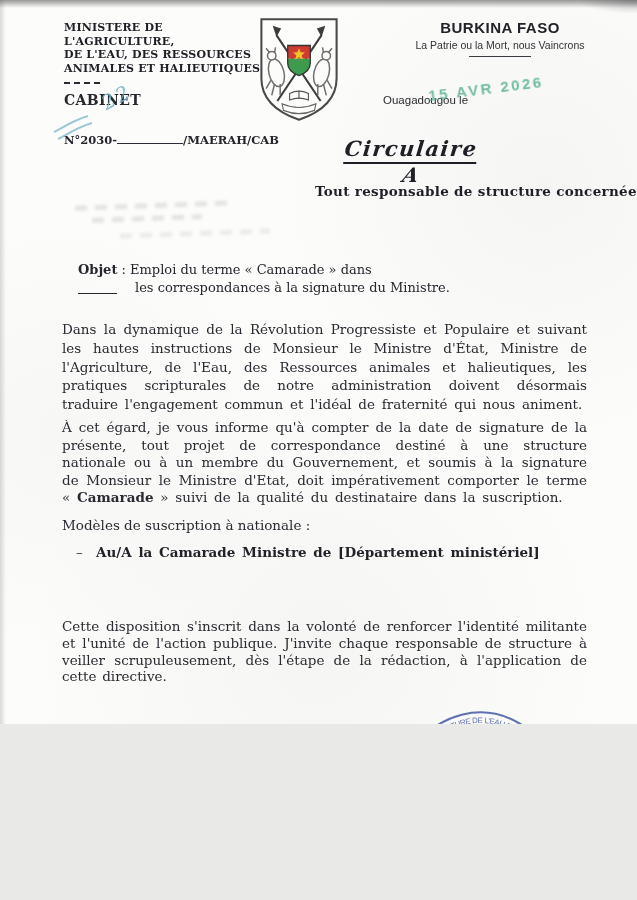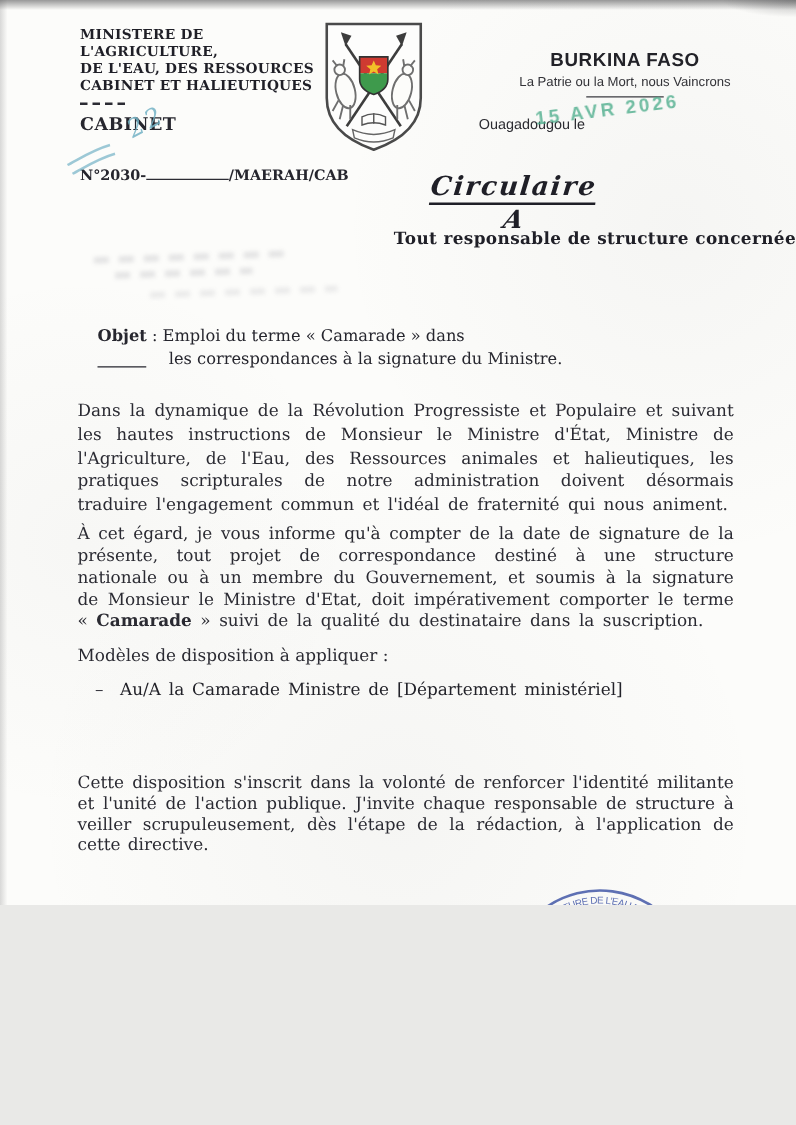--- a/index.html
+++ b/index.html
@@ -29,21 +29,21 @@
   .ref-blank{display:inline-block;width:66px;height:10px;border-bottom:1.5px solid #2b2b33;}
   .hand22{position:absolute;left:101px;top:85px;font-size:20px;font-style:italic;
     color:#74b3c6;transform:rotate(-28deg);letter-spacing:3px;opacity:.85;}
   .scribble{position:absolute;left:50px;top:110px;}
 
   
   .emblem{position:absolute;left:252px;top:14px;}
 
   
   .hdr-right{position:absolute;left:400px;top:19px;width:200px;text-align:center;
-    font-family:"Liberation Sans","DejaVu Sans",sans-serif;margin-top:21px;}
+    font-family:"Liberation Sans","DejaVu Sans",sans-serif;}
   .country{font-size:15px;font-weight:bold;letter-spacing:.5px;color:#222228;}
   .motto{font-size:10.5px;margin-top:3px;color:#333338;}
   .motto-rule{width:62px;border-top:1.5px solid #3a3a40;margin:5px auto 0 auto;}
   .place{position:absolute;left:383px;top:94px;font-size:11.5px;
     font-family:"Liberation Sans","DejaVu Sans",sans-serif;color:#2b2b31;}
   .datestamp{position:absolute;left:428px;top:80px;font-size:15px;font-weight:bold;
     font-family:"Liberation Sans","DejaVu Sans",sans-serif;color:#4fae8d;
     letter-spacing:2.5px;transform:rotate(-7deg);opacity:.8;filter:blur(.3px);white-space:nowrap;}
 
   
@@ -67,21 +67,21 @@
   .objet-label{font-weight:bold;border-bottom:1.6px solid #26262e;padding-bottom:16px;}
   .objet-l2{padding-left:57px;}
 
   
   .para{position:absolute;left:62px;width:525px;font-size:13.5px;text-align:justify;
     color:#2a2a32;}
   .p1{top:320px;line-height:18.8px;word-spacing:2.5px;}
   .p2{top:419px;line-height:17.6px;word-spacing:2.5px;}
   .p2 b{font-weight:bold;}
   .models{position:absolute;left:62px;top:517px;font-size:13.5px;color:#2a2a32;}
-  .bullet{position:absolute;left:96px;width:468px;font-size:13.5px;font-weight:normal;
+  .bullet{position:absolute;left:96px;width:468px;font-size:13.5px;font-weight:bold;
     line-height:17px;color:#222229;text-align:justify;word-spacing:2px;}
   .bullet::before{content:"\2013";position:absolute;left:-20px;font-weight:normal;color:#3a3a42;}
   .b1{top:544px;}
   .b2{top:573px;}
   .p3{top:618px;line-height:16.8px;word-spacing:1.5px;}
 
   
   .sig-fn{position:absolute;left:380px;top:723px;font-size:13px;color:#2a2a32;}
   .sig-strokes{position:absolute;left:328px;top:744px;}
   .stamp{position:absolute;left:396px;top:704px;opacity:.85;}
@@ -93,21 +93,21 @@
 <body>
 
 <div id="page">
   <div class="edge-top"></div>
   <div class="edge-left"></div>
   <div class="edge-corner"></div>
 
   <div class="hdr-left">
     <div class="min-line">MINISTERE DE L'AGRICULTURE,</div>
     <div class="min-line">DE L'EAU, DES RESSOURCES</div>
-    <div class="min-line">CABINET ET HALIEUTIQUES</div>
+    <div class="min-line">ANIMALES ET HALIEUTIQUES</div>
     <div class="hdr-divider"></div>
     <div class="cabinet">CABINET</div>
     <div class="ref-line">
       <span>N°2030-</span><span class="ref-blank"></span><span>/MAERAH/CAB</span>
     </div>
   </div>
   <div class="hand22">22</div>
   <svg class="scribble" width="44" height="34" viewBox="0 0 44 34">
     <g stroke="#74b3c6" stroke-width="2" fill="none" opacity=".7">
       <path d="M4,22 C12,18 24,10 38,6"></path>
@@ -166,21 +166,21 @@
   <div class="smudge s2"></div>
   <div class="smudge s3"></div>
 
   <div class="objet">
     <div><span class="objet-label">Objet</span><span> : Emploi du terme « Camarade » dans</span></div>
     <div class="objet-l2">les correspondances à la signature du Ministre.</div>
   </div>
 
   <div class="para p1">Dans la dynamique de la Révolution Progressiste et Populaire et suivant les hautes instructions de Monsieur le Ministre d'État, Ministre de l'Agriculture, de l'Eau, des Ressources animales et halieutiques, les pratiques scripturales de notre administration doivent désormais traduire l'engagement commun et l'idéal de fraternité qui nous animent.</div>
   <div class="para p2"><span>À cet égard, je vous informe qu'à compter de la date de signature de la présente, tout projet de correspondance destiné à une structure nationale ou à un membre du Gouvernement, et soumis à la signature de Monsieur le Ministre d'Etat, doit impérativement comporter le terme « </span><b>Camarade</b><span> » suivi de la qualité du destinataire dans la suscription.</span></div>
-  <div class="models">Modèles de disposition à appliquer :</div>
+  <div class="models">Modèles de suscription à nationale :</div>
   <div class="bullet b1">Au/A la Camarade Ministre de [Département ministériel]</div>
   <div class="para p3">Cette disposition s'inscrit dans la volonté de renforcer l'identité militante et l'unité de l'action publique. J'invite chaque responsable de structure à veiller scrupuleusement, dès l'étape de la rédaction, à l'application de cette directive.</div>
 
   <div class="sig-fn">Le Directeur de Cabinet</div>
 
   <svg class="stamp" width="168" height="168" viewBox="0 0 160 160">
     <g transform="rotate(-14 80 80)" fill="none" stroke="#4459a8">
       <circle cx="80" cy="80" r="72" stroke-width="2"></circle>
       <circle cx="80" cy="80" r="52" stroke-width="1.3"></circle>
       <defs>

